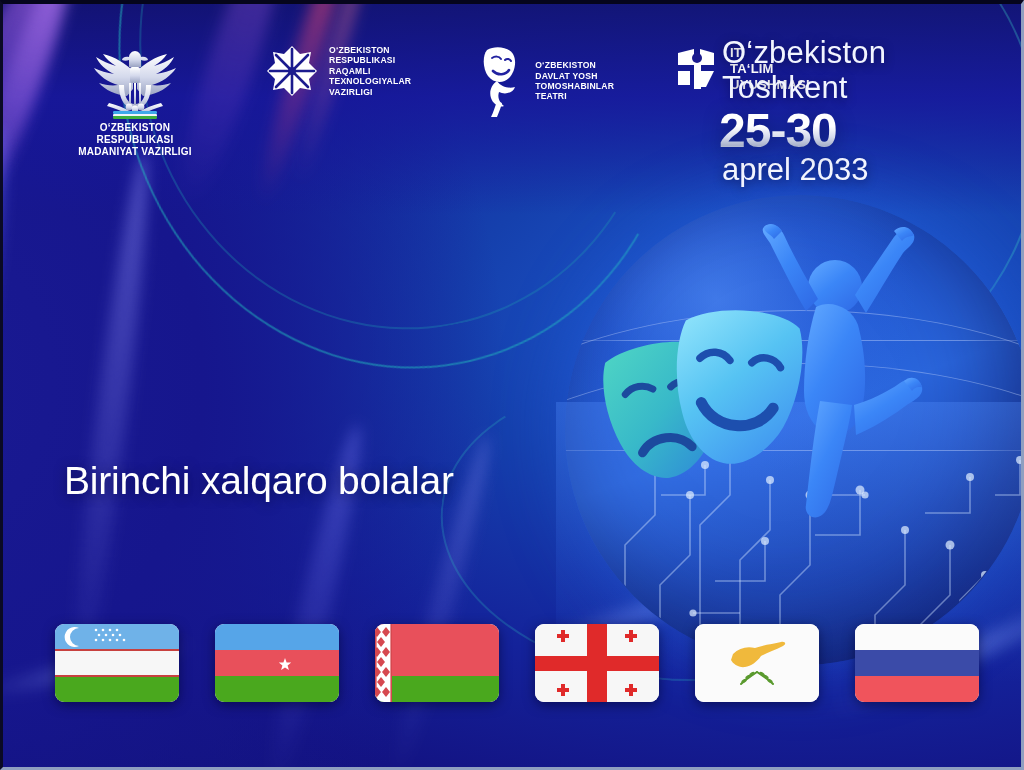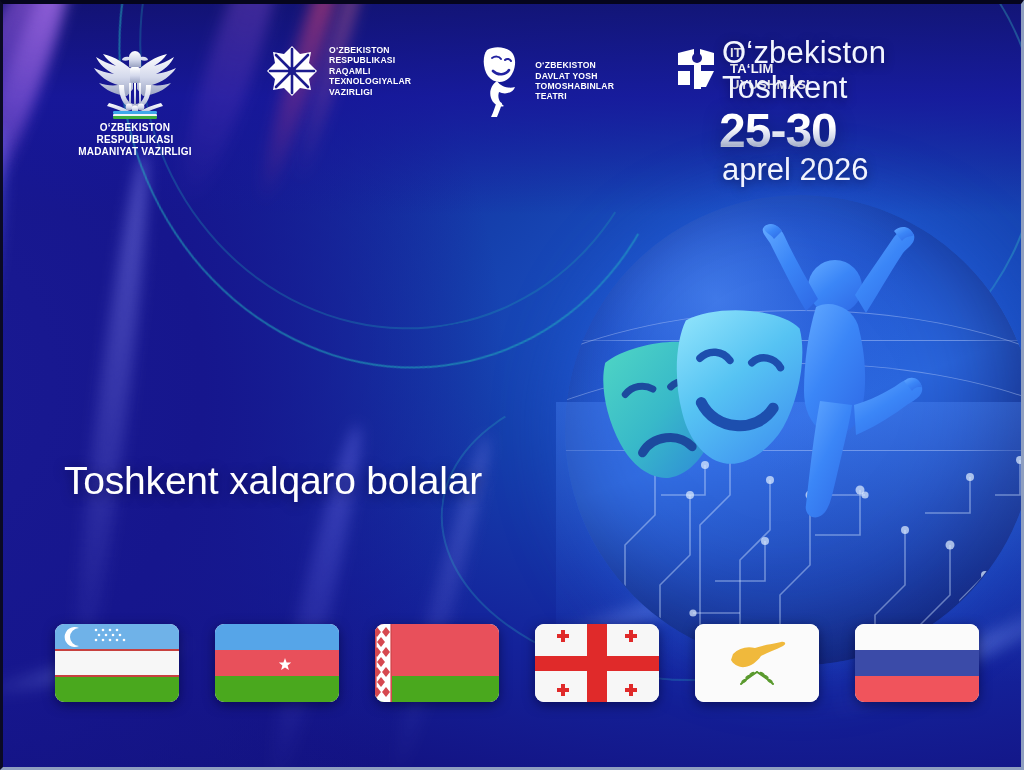--- a/index.html
+++ b/index.html
@@ -466,28 +466,28 @@
         <div>TA‘LIM</div>
         <div>UYUSHMASI</div>
       </div>
     </div>
   </div>
 
   <div class="datebox">
     <div class="date-city1">O‘zbekiston</div>
     <div class="date-city2">Toshkent</div>
     <div class="date-range">25-30</div>
-    <div class="date-month">aprel 2026</div>
+    <div class="date-month">aprel 2033</div>
   </div>
 
   <div class="title">
   </div>
 
   <div class="subtitle">
-    <div class="sub-line">Toshkent xalqaro bolalar</div>
+    <div class="sub-line">Birinchi xalqaro bolalar</div>
   </div>
 
   <div class="flags">
 
     <div class="flag">
       <svg viewBox="0 0 124 78" preserveAspectRatio="none">
         <rect x="0" y="0" width="124" height="25" fill="#6fb2e8"></rect>
         <rect x="0" y="25" width="124" height="2" fill="#c8413f"></rect>
         <rect x="0" y="27" width="124" height="24" fill="#f7f7f7"></rect>
         <rect x="0" y="51" width="124" height="2" fill="#c8413f"></rect>

